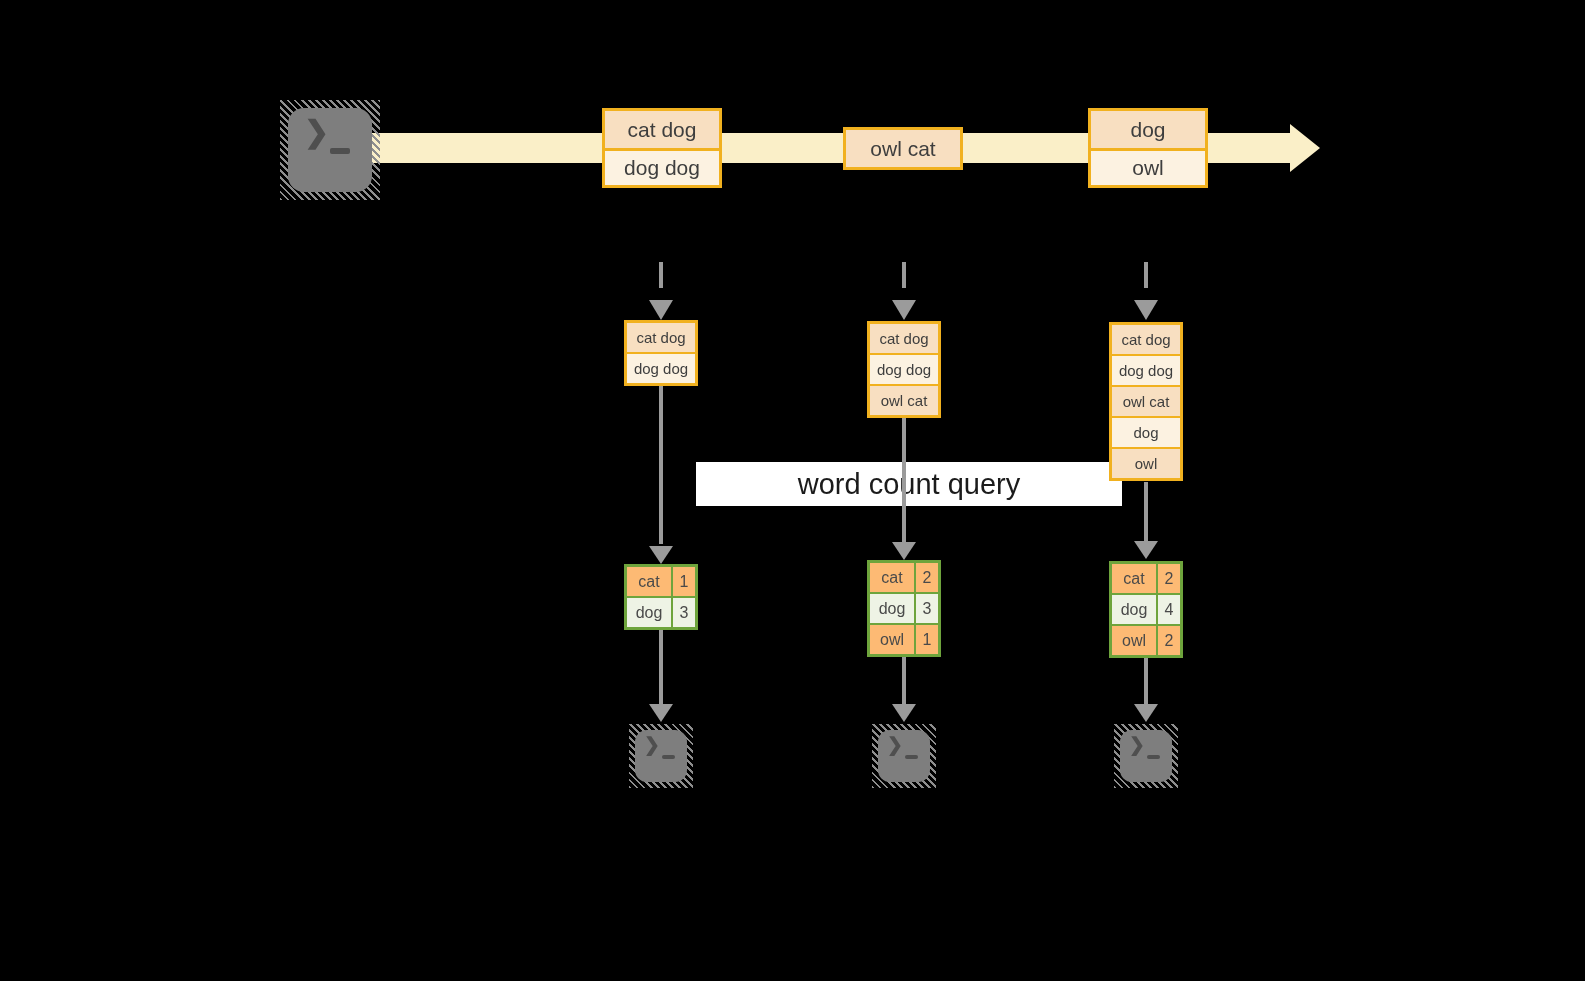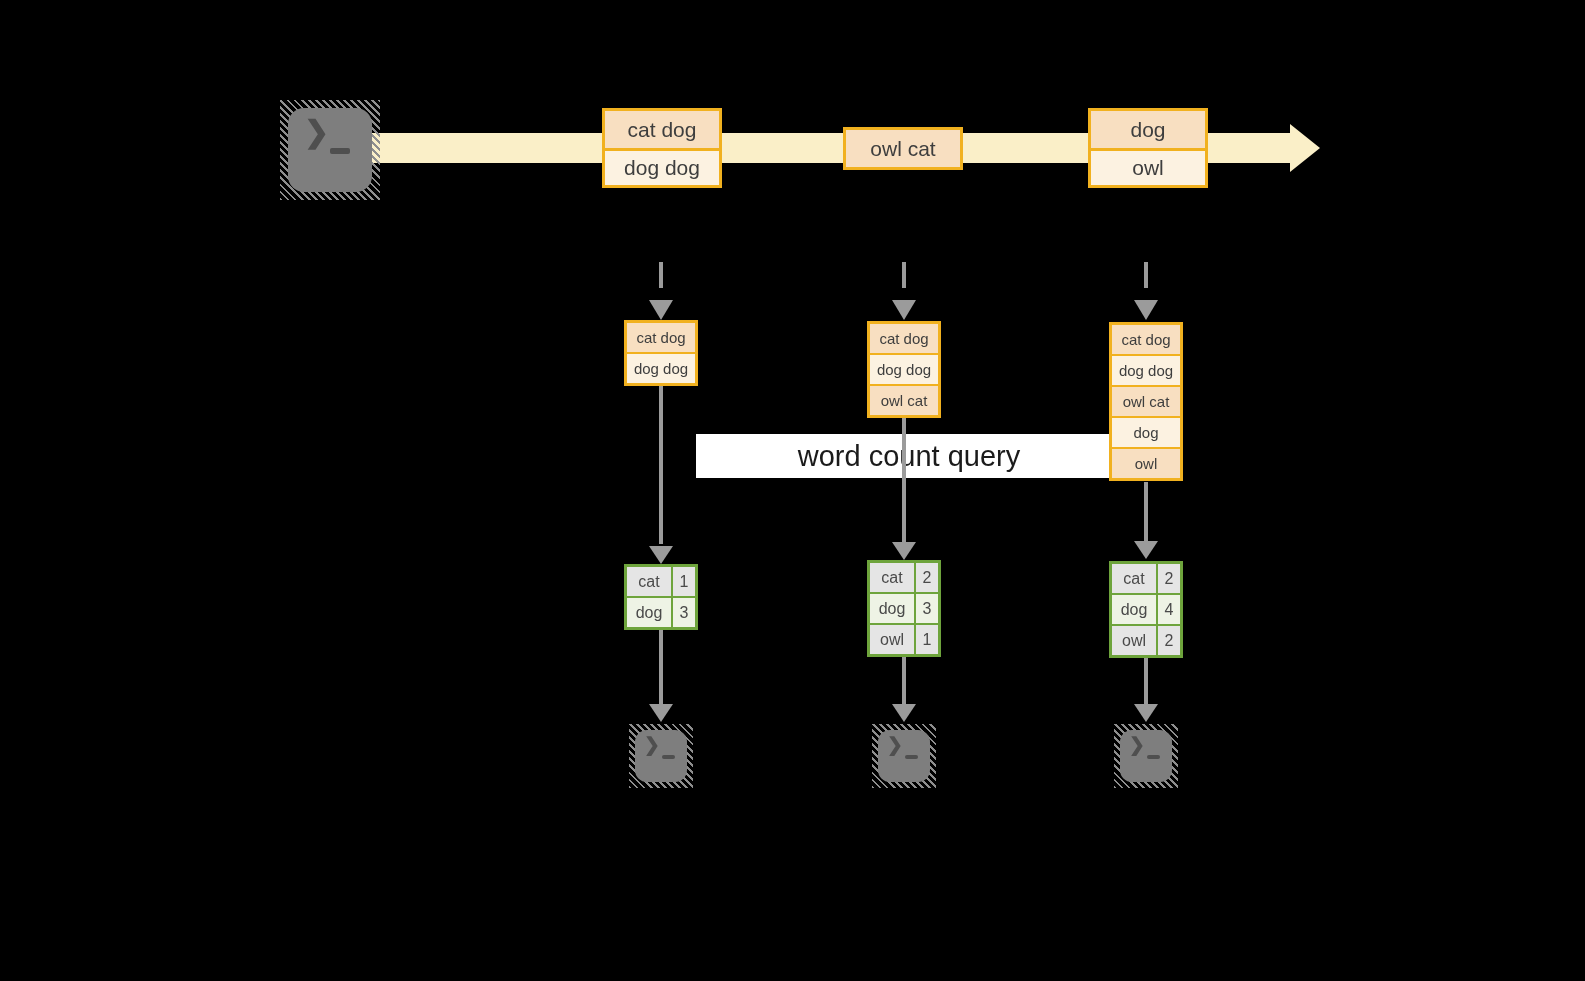--- a/index.html
+++ b/index.html
@@ -47,32 +47,32 @@
       background:repeating-linear-gradient(180deg,#9b9b9b 0 26px,transparent 26px 40px);}
   .dash-head{position:absolute;top:300px;width:0;height:0;
       border-left:12px solid transparent;border-right:12px solid transparent;
       border-top:20px solid #9b9b9b;}
   .vline{position:absolute;width:4px;background:#9b9b9b;z-index:2;}
   .vhead{position:absolute;width:0;height:0;z-index:2;
       border-left:12px solid transparent;border-right:12px solid transparent;
       border-top:18px solid #9b9b9b;}
 
   
-  .banner{position:absolute;left:696px;top:434px;width:426px;height:44px;background:#ffffff;
+  .banner{position:absolute;left:696px;top:462px;width:426px;height:44px;background:#ffffff;
       z-index:1;display:flex;align-items:center;justify-content:center;
       font-size:29px;color:#1b1b1b;}
 
   
   .ctable{position:absolute;width:74px;border:3px solid #6ea43c;box-sizing:border-box;
       z-index:3;color:#4a4a4a;}
   .ct-row{display:flex;height:29px;line-height:29px;font-size:16px;text-align:center;}
   .ct-row + .ct-row{border-top:2px solid #6ea43c;}
   .ct-row .cw{flex:1;border-right:2px solid #6ea43c;}
   .ct-row .cn{width:22px;}
-  .ct-row.base .cw,.ct-row.base .cn{background:#e5e5e5;}
+  .ct-row.base .cw,.ct-row.base .cn{background:#fdba74;}
   .ct-row.alt .cw,.ct-row.alt .cn{background:#eef3e5;}
 </style>
 </head>
 <body>
 
 <div class="canvas">
 
   <div class="stream-band"></div>
   <div class="stream-head"></div>
 

